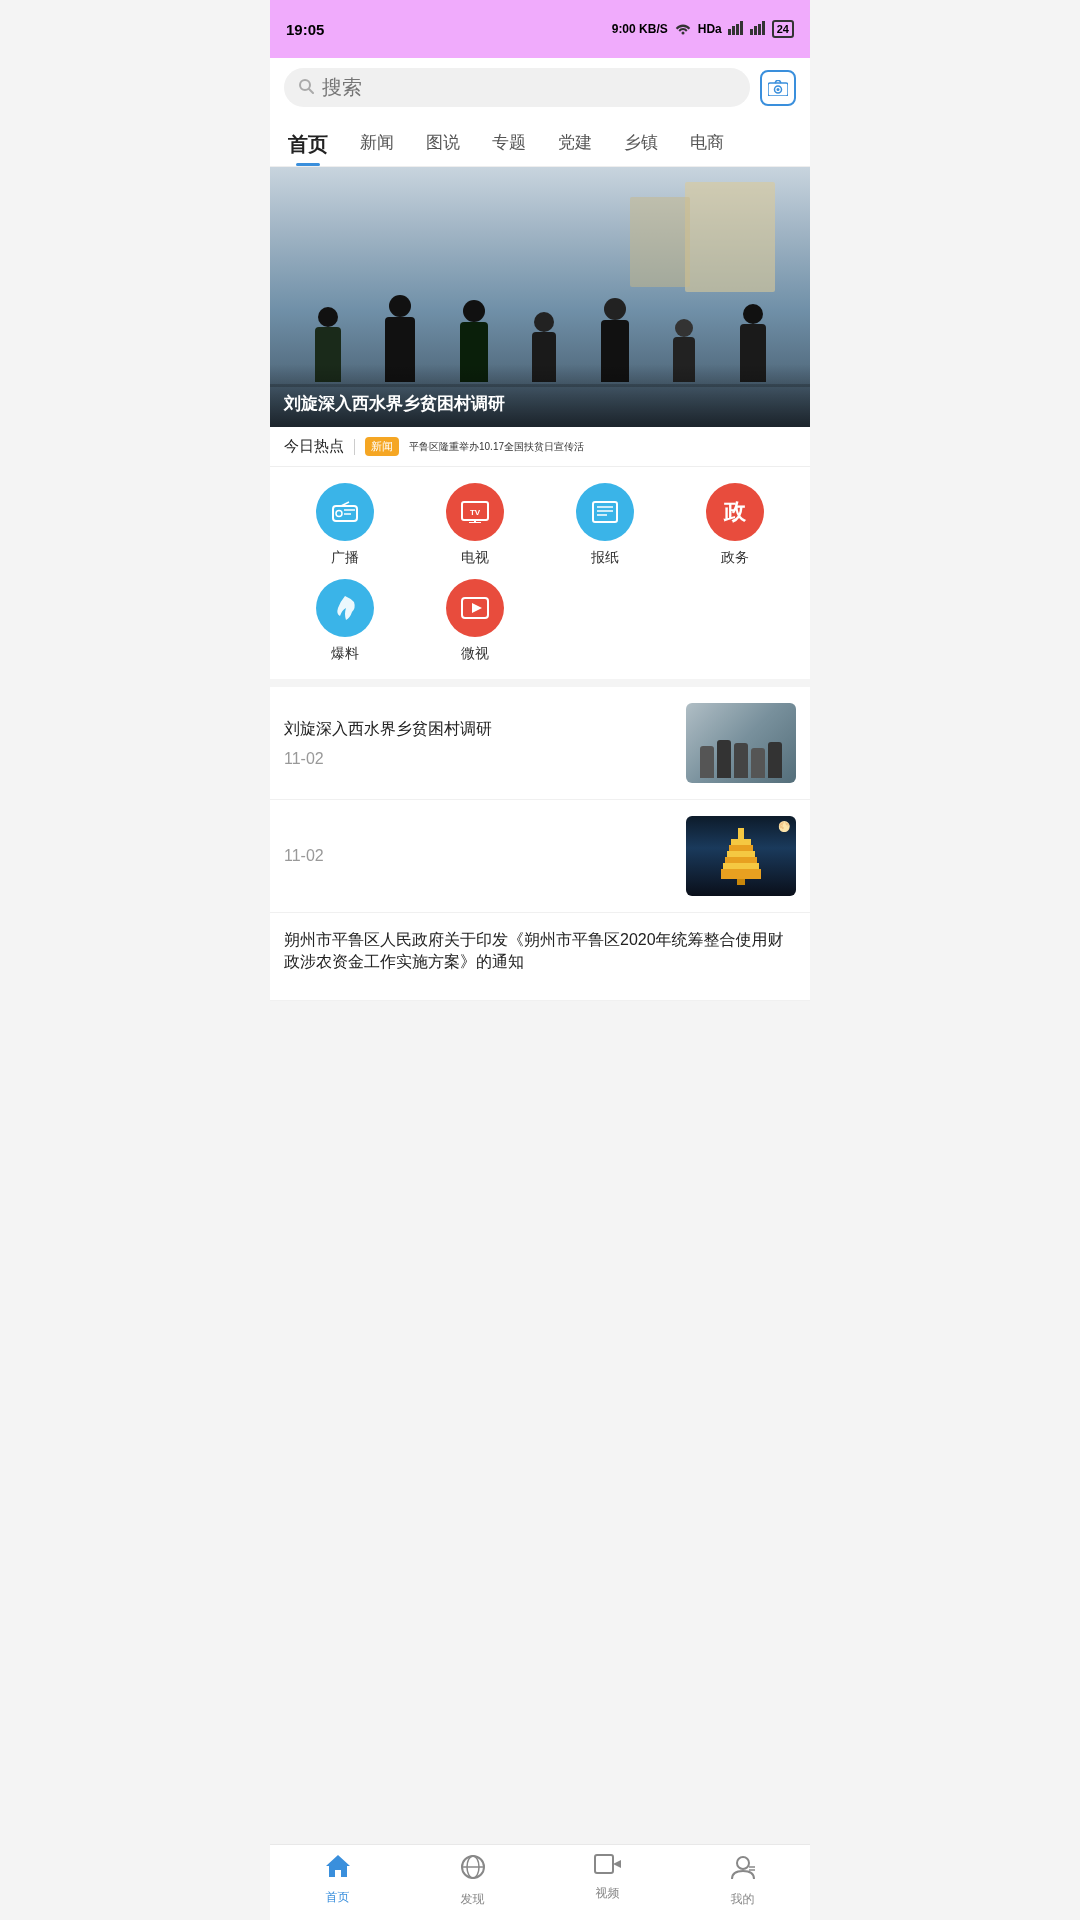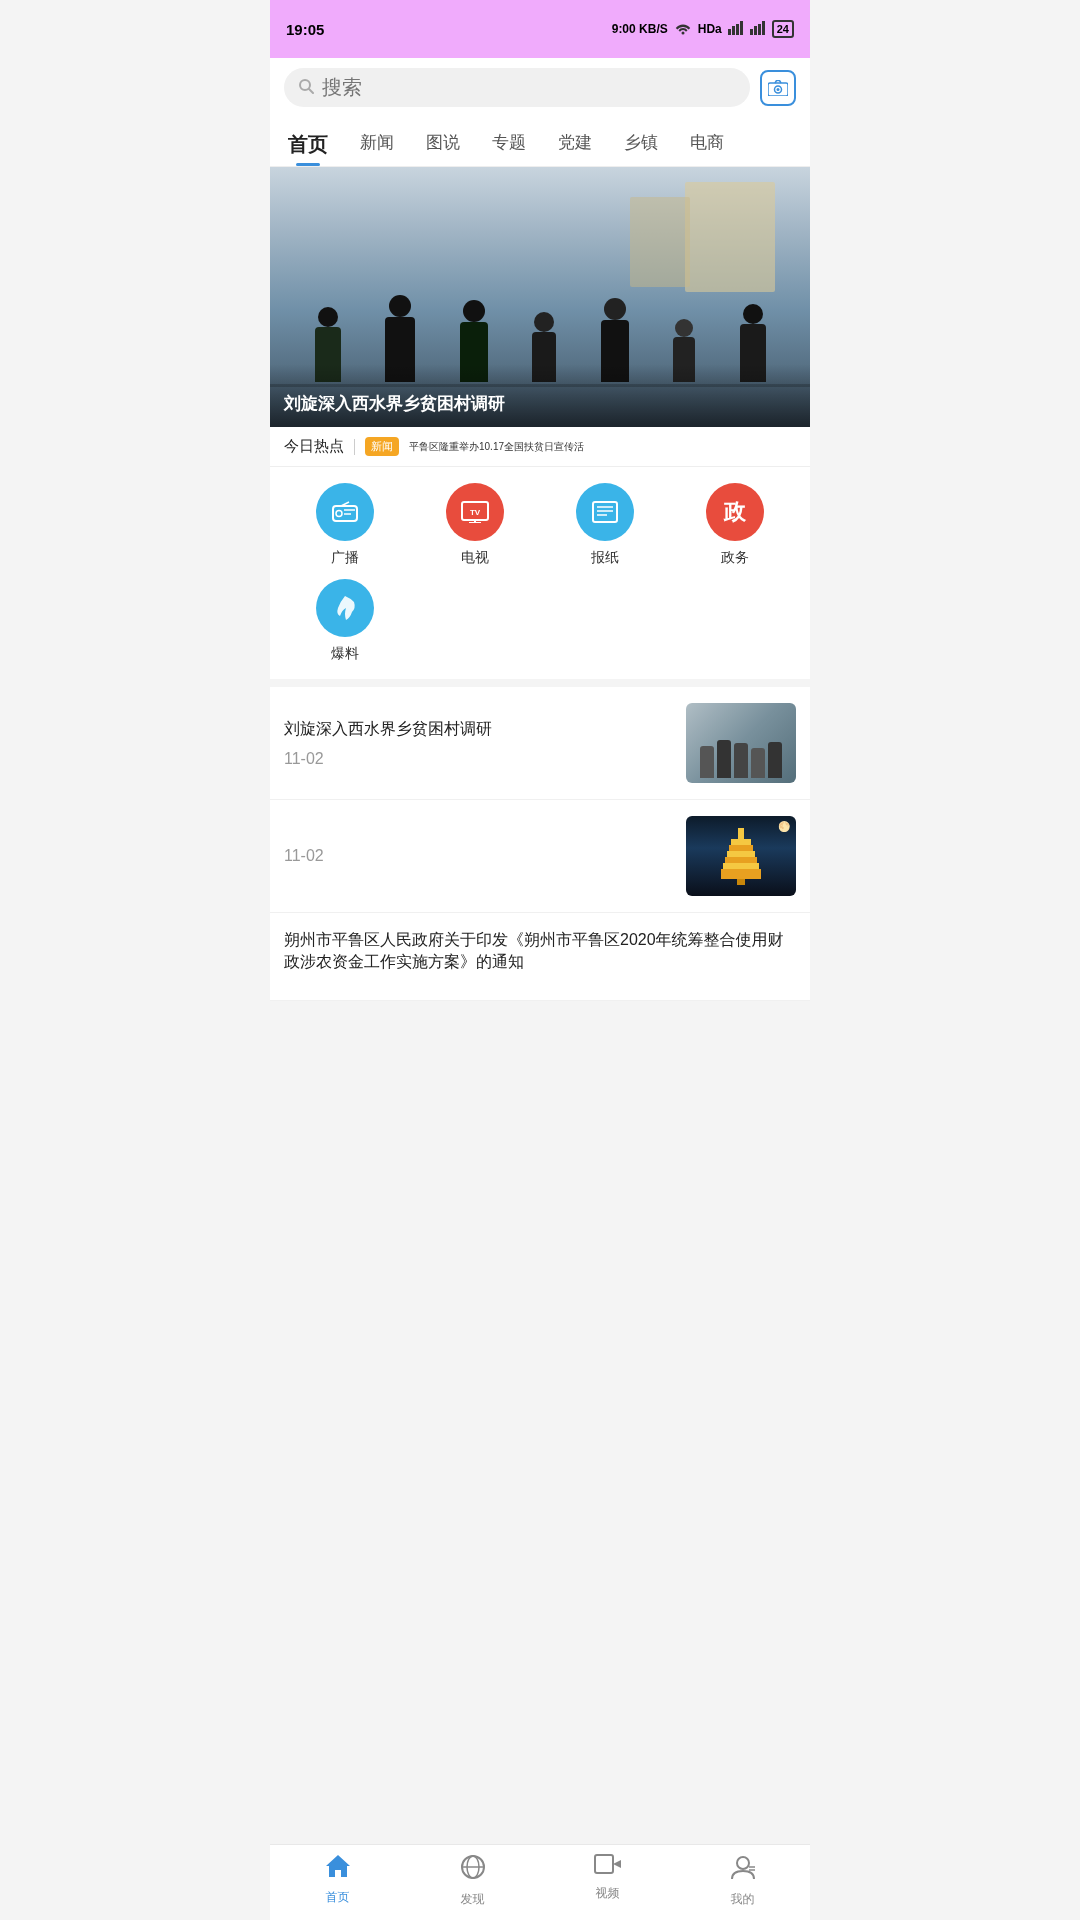--- a/index.html
+++ b/index.html
@@ -438,20 +438,29 @@
     <span class="cat-label">政务</span>
   </div>
 
   <div class="cat-item">
     <div class="cat-icon" style="background:#3ab4e8;">
       <svg width="26" height="28" viewBox="0 0 26 28">
           <path d="M13 2 Q8 8 6 14 Q4 20 8 22 Q10 16 14 14 Q12 20 14 26 Q18 24 20 18 Q24 14 22 8 Q18 4 13 2Z" fill="white" opacity="0.9"></path>
         </svg>
     </div>
     <span class="cat-label">爆料</span>
+  </div>
+  <div class="cat-item">
+    <div class="cat-icon" style="background:#e84c3d;">
+      <svg width="28" height="22" viewBox="0 0 28 22">
+          <rect x="1" y="1" width="26" height="20" rx="3" fill="none" stroke="white" stroke-width="2"></rect>
+          <polygon points="11,6 11,16 21,11" fill="white"></polygon>
+        </svg>
+    </div>
+    <span class="cat-label">微视</span>
   </div>
 </div>
 
 <div class="news-list">
 
   <div class="news-item">
     <div class="news-text">
       <div class="news-title">刘旋深入西水界乡贫困村调研</div>
       <div class="news-date">11-02</div>
     </div>

